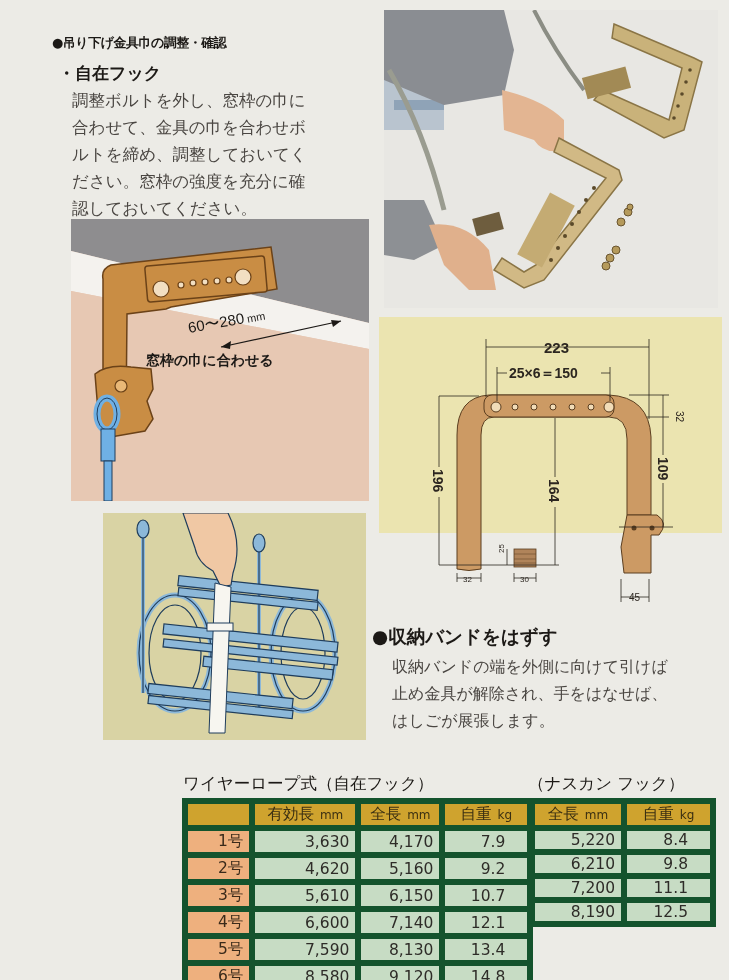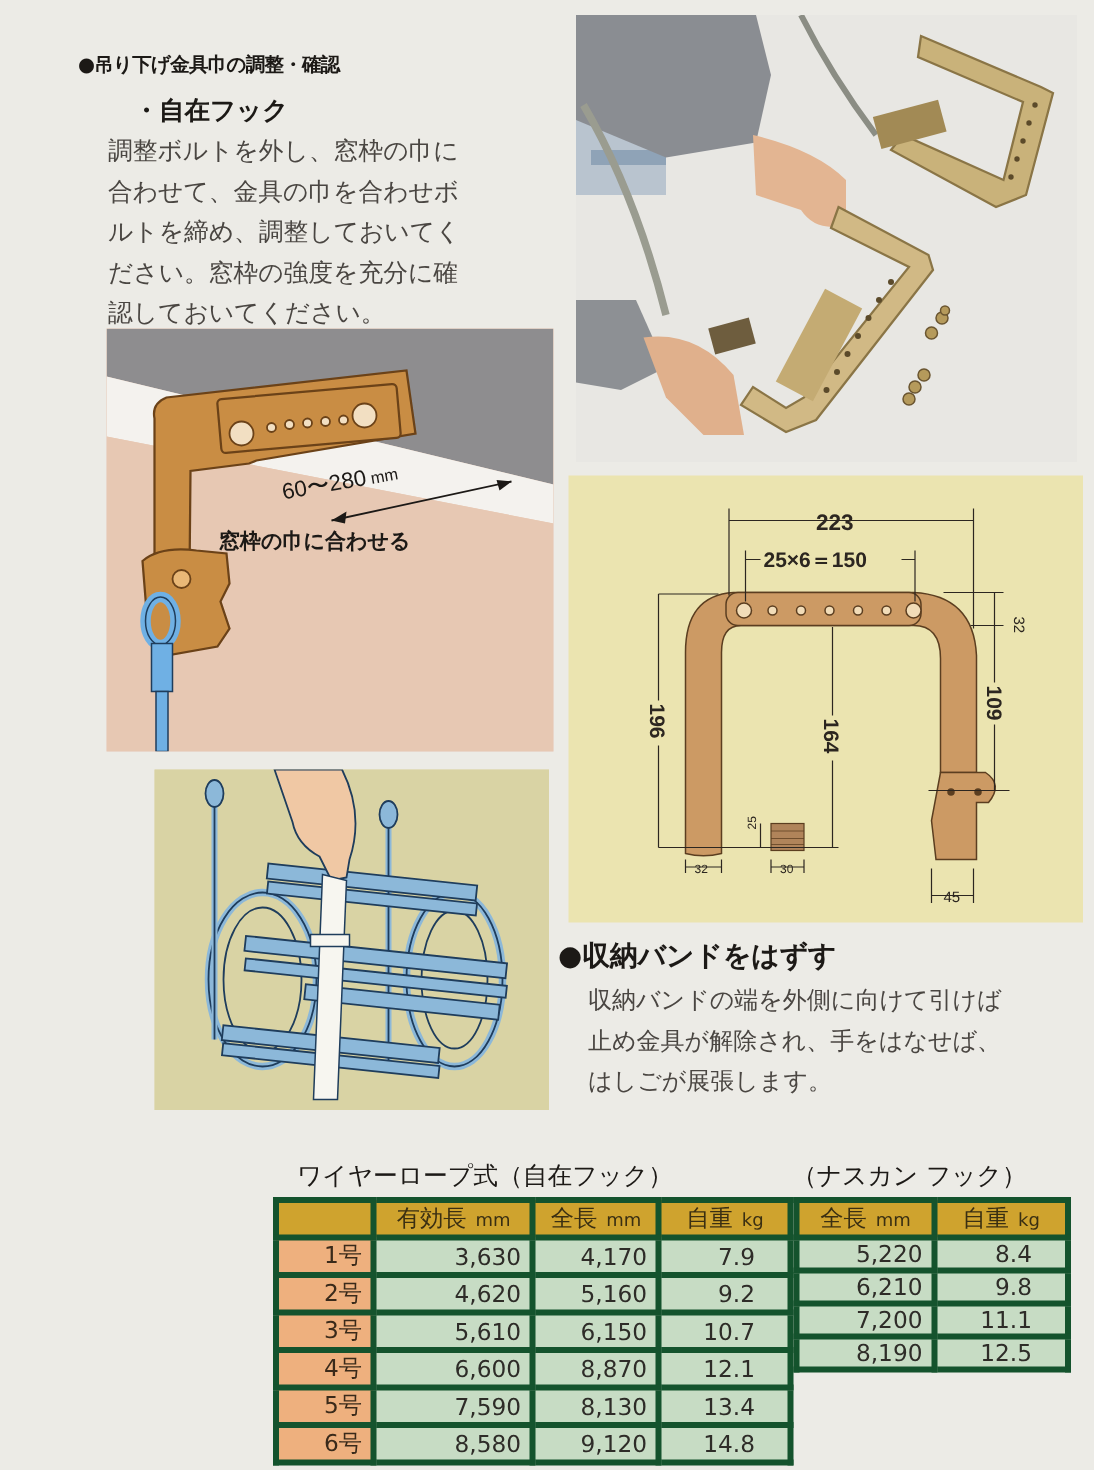--- a/index.html
+++ b/index.html
@@ -7,49 +7,49 @@
   body {
     background: #ecebe6;
     font-family: "DejaVu Sans", "Liberation Sans", sans-serif;
     color: #2a2622;
     position: relative;
   }
   .abs { position: absolute; }
 
   
   .s1-title { left: 52px; top: 34px; font-size: 13px; font-weight: bold; color: #1c1916; letter-spacing: -0.5px; white-space: nowrap; }
-  .s1-sub { left: 58px; top: 62px; font-size: 17px; font-weight: bold; color: #1c1916; white-space: nowrap; margin-left: 31px; }
+  .s1-sub { left: 58px; top: 62px; font-size: 17px; font-weight: bold; color: #1c1916; white-space: nowrap; }
   .s1-body { left: 72px; top: 87px; width: 305px; font-size: 16.5px; line-height: 27px; color: #4a4642; }
   .s1-body span { display: block; white-space: nowrap; }
 
   
   .photo { left: 384px; top: 10px; width: 334px; height: 298px; background: #e9e8e4; overflow: hidden; }
 
   
   .hook-illus { left: 71px; top: 219px; width: 298px; height: 282px; overflow: hidden; background: #e7c8b3; }
 
   
-  .dim-diagram { left: 379px; top: 317px; width: 343px; height: 298px; background: #ebe4b0; }
+  .dim-diagram { left: 379px; top: 317px; width: 343px; height: 216px; background: #ebe4b0; }
 
   
   .band-illus { left: 103px; top: 513px; width: 263px; height: 227px; background: #d9d3a4; }
 
   
   .s2-title { left: 372px; top: 624px; font-size: 18.5px; font-weight: bold; color: #1c1916; white-space: nowrap; }
   .s2-body { left: 392px; top: 653px; font-size: 16px; line-height: 27px; color: #4a4642; }
   .s2-body span { display: block; white-space: nowrap; }
 
   
   .tbl-caption { font-size: 16.5px; color: #1c1916; white-space: nowrap; }
-  .cap1 { left: 198px; top: 773px; }
+  .cap1 { left: 183px; top: 773px; }
   .cap2 { left: 528px; top: 773px; }
 
   table.spec { position: absolute; border-collapse: collapse; font-size: 15.5px; }
   table.spec th, table.spec td {
-    border: 4px solid #14532d;
+    border: 6px solid #14532d;
     height: 17px;
     padding: 0 6px;
     white-space: nowrap;
   }
   table.spec th { background: #cfa32e; color: #3a2f12; font-weight: normal; text-align: center; }
   table.spec th .unit { font-size: 12px; margin-left: 6px; }
   table.spec td { background: #c7dcc4; color: #2e2c28; }
   table.spec td.rowlabel { background: #eeb07e; color: #3a2a1a; text-align: center; padding-left: 30px; }
   table.spec td.num { text-align: right; }
   table.spec td.wt { text-align: right; padding-right: 22px; }
@@ -304,21 +304,21 @@
     </tr>
     <tr>
       <td class="rowlabel">3号</td>
       <td class="num">5,610</td>
       <td class="num">6,150</td>
       <td class="wt">10.7</td>
     </tr>
     <tr>
       <td class="rowlabel">4号</td>
       <td class="num">6,600</td>
-      <td class="num">8,870</td>
+      <td class="num">7,140</td>
       <td class="wt">12.1</td>
     </tr>
     <tr>
       <td class="rowlabel">5号</td>
       <td class="num">7,590</td>
       <td class="num">8,130</td>
       <td class="wt">13.4</td>
     </tr>
     <tr>
       <td class="rowlabel">6号</td>

